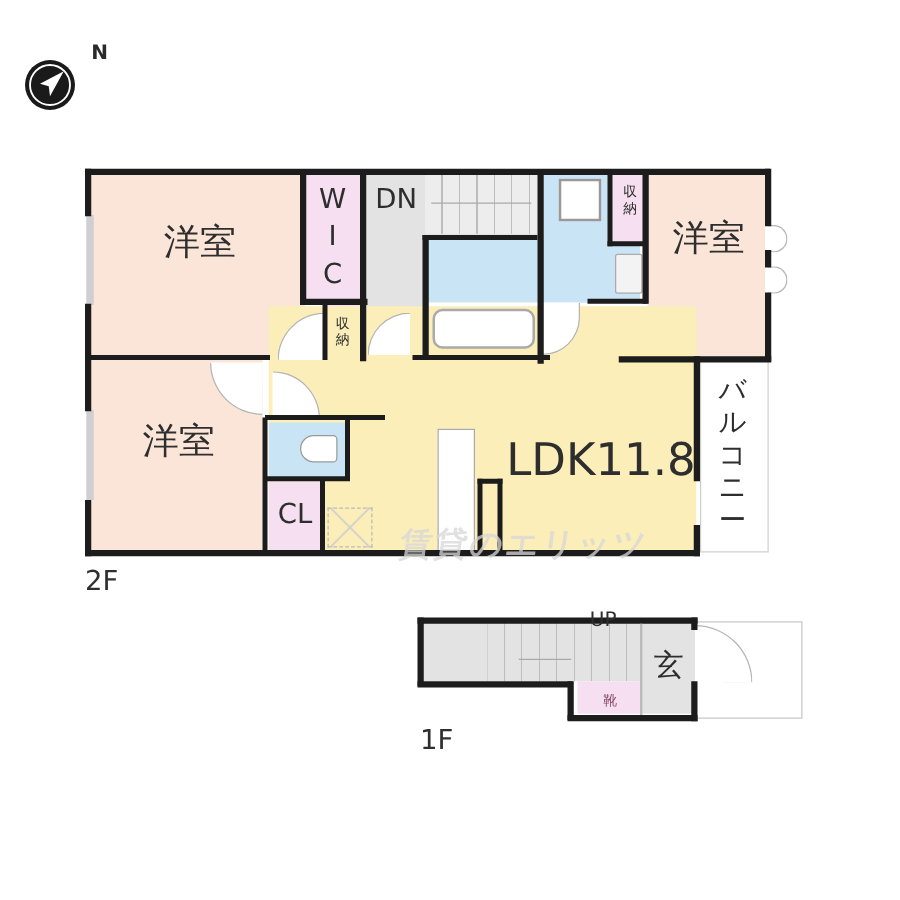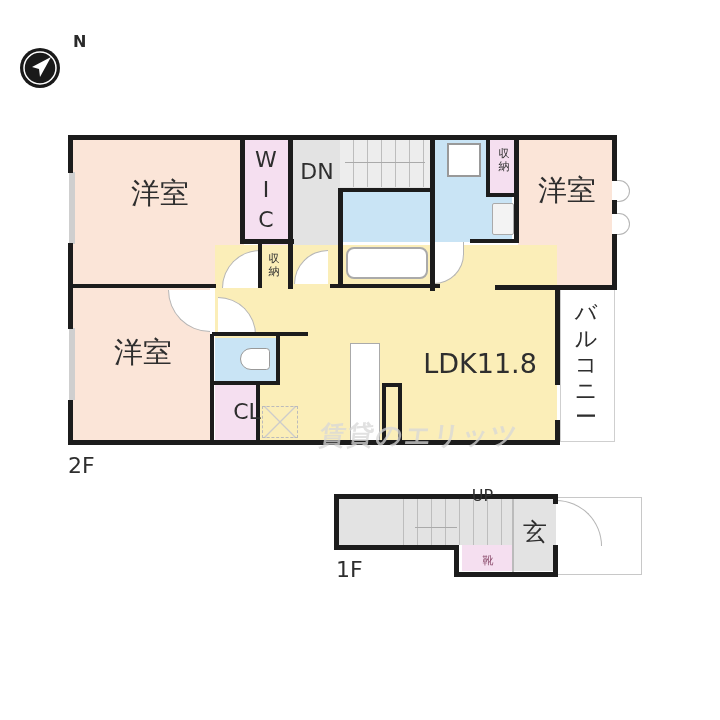--- a/index.html
+++ b/index.html
@@ -100,34 +100,34 @@
 </div>
 <div class="label mid" style="left:246px;top:145px;width:40px;line-height:30px;">
   <div>W</div>
   <div>I</div>
   <div>C</div>
 </div>
 <div class="label small" style="left:262px;top:253px;width:24px;">
   <div>収</div>
   <div>納</div>
 </div>
-<div class="label mid" style="left:292px;top:160px;width:50px;">DN</div>
+<div class="label mid" style="left:292px;top:148px;width:50px;">DN</div>
 <div class="abs" style="left:345px;top:162px;width:80px;height:1px;background:#aaa;"></div>
 <div class="label small" style="left:491px;top:148px;width:26px;">
   <div>収</div>
   <div>納</div>
 </div>
 <div class="label big" style="left:522px;top:175px;width:90px;">
   <div>洋室</div>
 </div>
 <div class="label big" style="left:78px;top:337px;width:130px;">
   <div>洋室</div>
 </div>
-<div class="label mid" style="left:226px;top:400px;width:42px;">CL</div>
-<div class="label big" style="left:405px;top:350px;width:150px;font-size:27px;">LDK11.8</div>
+<div class="label mid" style="left:215px;top:400px;width:42px;">CL</div>
+<div class="label big" style="left:405px;top:350px;width:150px;font-size:36px;">LDK11.8</div>
 <div class="label mid" style="left:566px;top:300px;width:40px;line-height:26px;">
   <div>バ</div>
   <div>ル</div>
   <div>コ</div>
   <div>ニ</div>
   <div>ー</div>
 </div>
 <div class="label mid" style="left:68px;top:454px;text-align:left;">2F</div>
 
 <div class="watermark">賃貸のエリッツ</div>
@@ -145,13 +145,13 @@
 <div class="wall" style="left:454px;top:545px;width:5px;height:31px;"></div>
 <div class="wall" style="left:454px;top:572px;width:104px;height:5px;"></div>
 <div class="wall" style="left:553px;top:494px;width:5px;height:10px;"></div>
 <div class="wall" style="left:553px;top:545px;width:5px;height:32px;"></div>
 <div class="abs" style="left:512px;top:499px;width:2px;height:73px;background:#bbb;"></div>
 
 <div class="abs" style="left:415px;top:527px;width:42px;height:1px;background:#aaa;"></div>
 <div class="label mid" style="left:455px;top:488px;width:55px;font-size:16px;">UP</div>
 <div class="label mid" style="left:514px;top:520px;width:42px;font-size:24px;">玄</div>
 <div class="label small" style="left:462px;top:555px;width:52px;color:#8a4a6a;">靴</div>
-<div class="label mid" style="left:336px;top:558px;text-align:right;">1F</div>
+<div class="label mid" style="left:336px;top:581px;text-align:right;">1F</div>
 
 </body></html>

